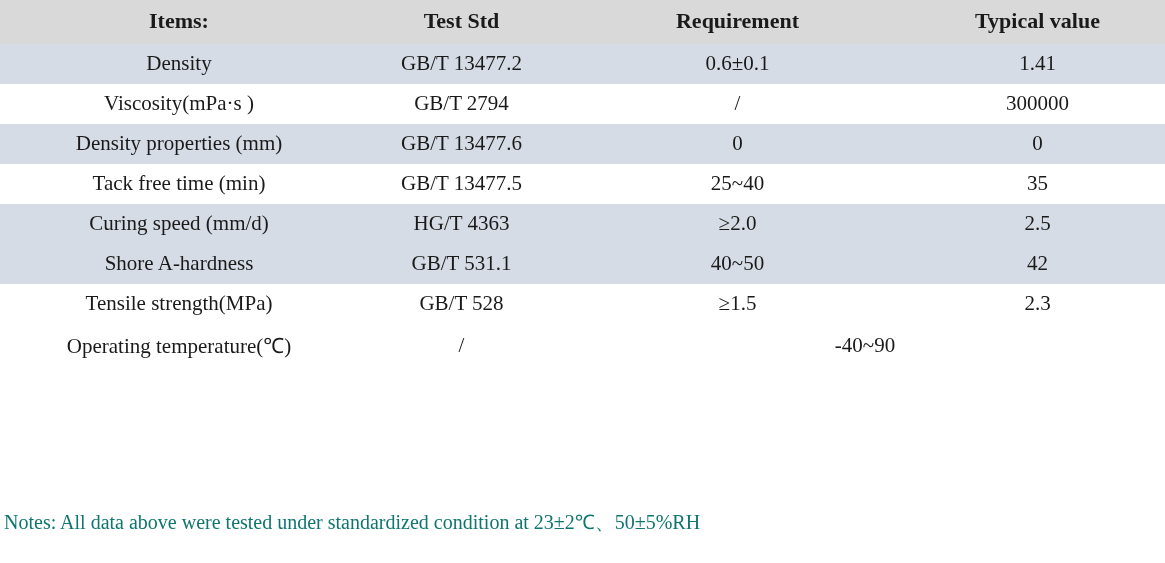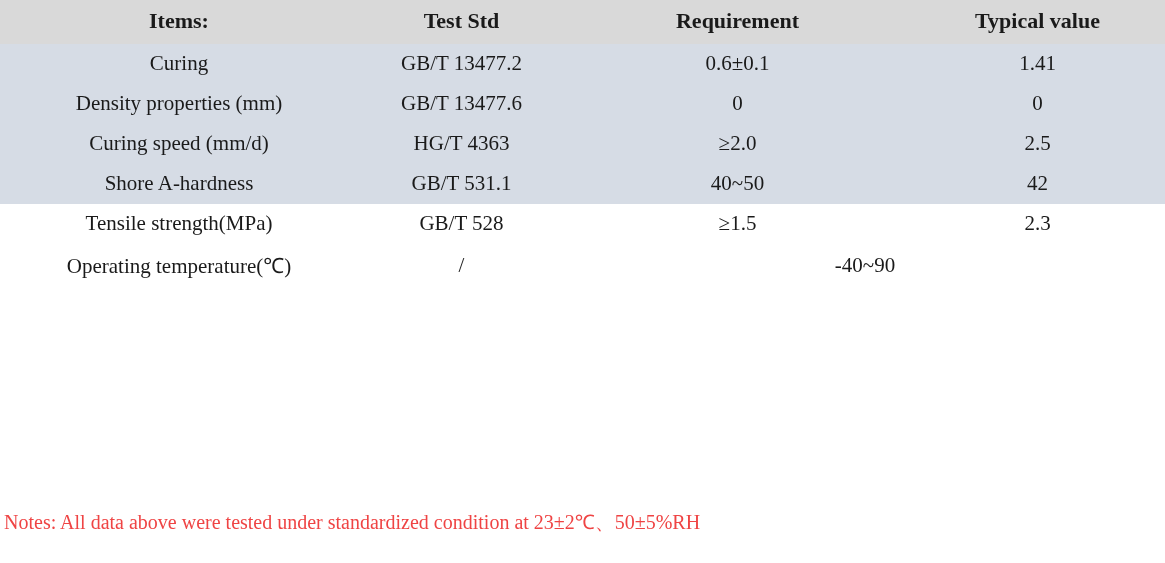--- a/index.html
+++ b/index.html
@@ -51,21 +51,21 @@
   }
   table.spec tbody tr.plain td {
     background: #ffffff;
   }
   .notes {
     position: absolute;
     left: 4px;
     top: 508px;
     font-size: 20px;
     font-family: "Liberation Serif", serif;
-    color: #ef4444;
+    color: #0f766e;
     white-space: nowrap;
   }
   .merged {
     text-align: center;
   }
 </style>
 </head>
 <body>
 
 <div class="sheet">
@@ -80,30 +80,42 @@
     <thead>
       <tr>
         <th>Items:</th>
         <th>Test Std</th>
         <th>Requirement</th>
         <th>Typical value</th>
       </tr>
     </thead>
     <tbody>
       <tr class="shade">
-        <td>Curing</td>
+        <td>Density</td>
         <td>GB/T 13477.2</td>
         <td>0.6±0.1</td>
         <td>1.41</td>
+      </tr>
+      <tr class="plain">
+        <td>Viscosity(mPa·s )</td>
+        <td>GB/T 2794</td>
+        <td>/</td>
+        <td>300000</td>
       </tr>
       <tr class="shade">
         <td>Density properties (mm)</td>
         <td>GB/T 13477.6</td>
         <td>0</td>
         <td>0</td>
+      </tr>
+      <tr class="plain">
+        <td>Tack free time (min)</td>
+        <td>GB/T 13477.5</td>
+        <td>25~40</td>
+        <td>35</td>
       </tr>
       <tr class="shade">
         <td>Curing speed (mm/d)</td>
         <td>HG/T 4363</td>
         <td>≥2.0</td>
         <td>2.5</td>
       </tr>
       <tr class="shade">
         <td>Shore A-hardness</td>
         <td>GB/T 531.1</td>

